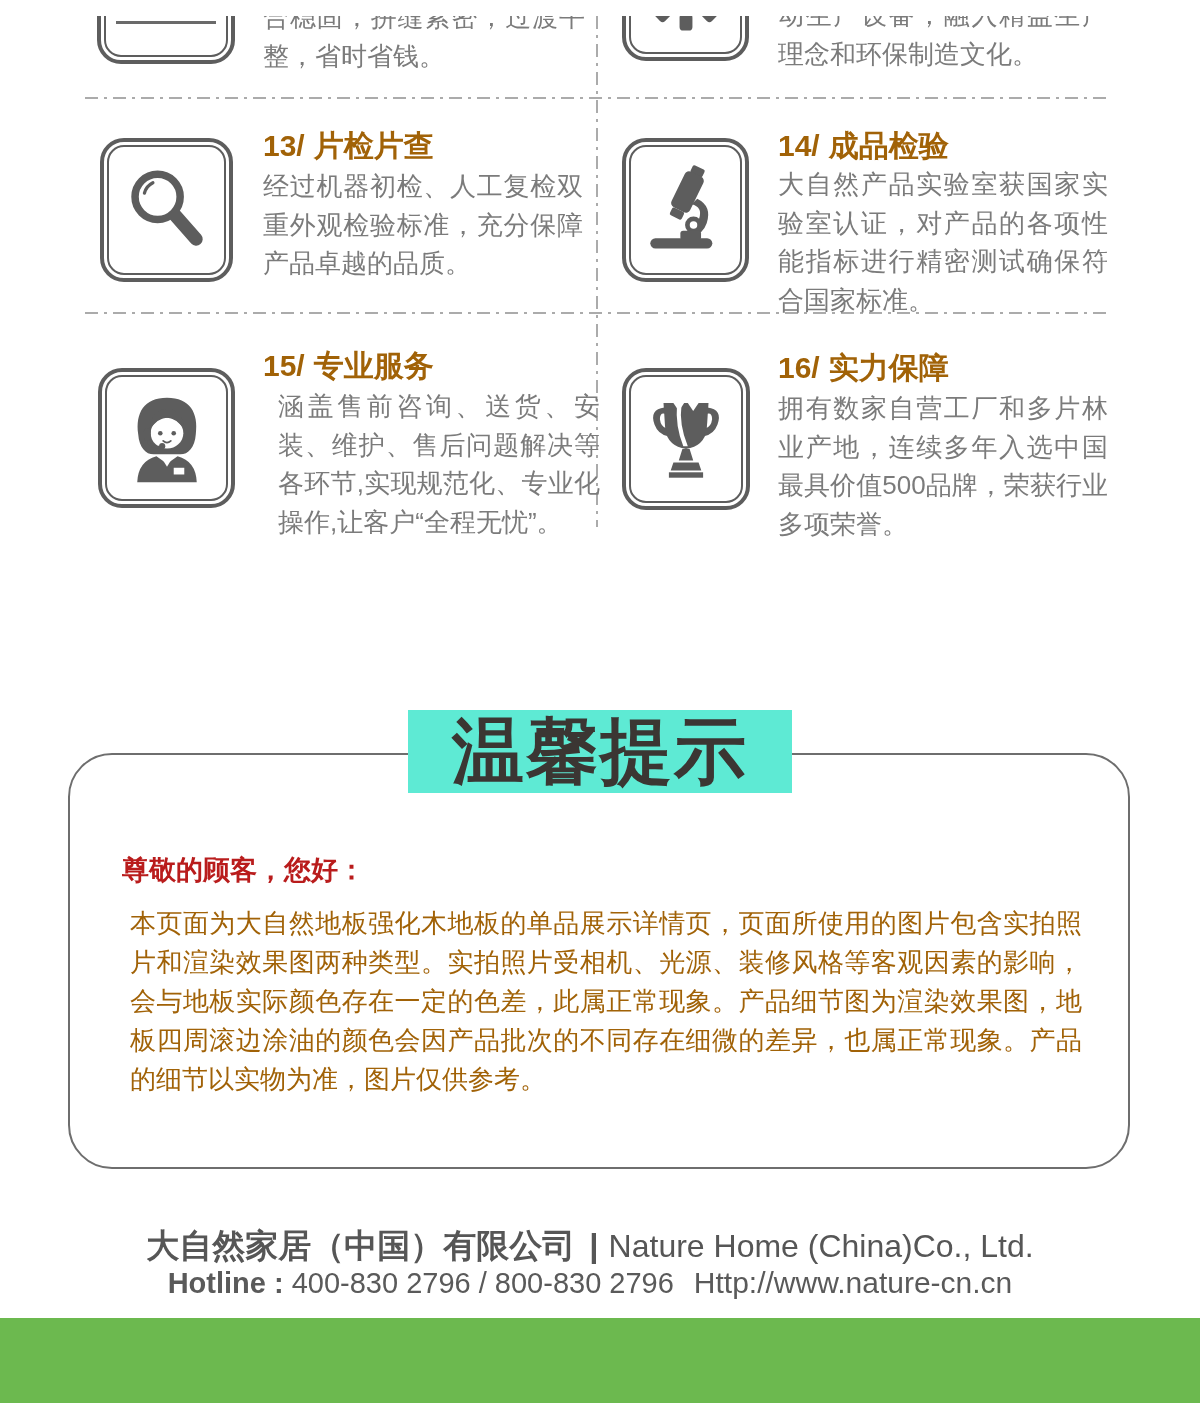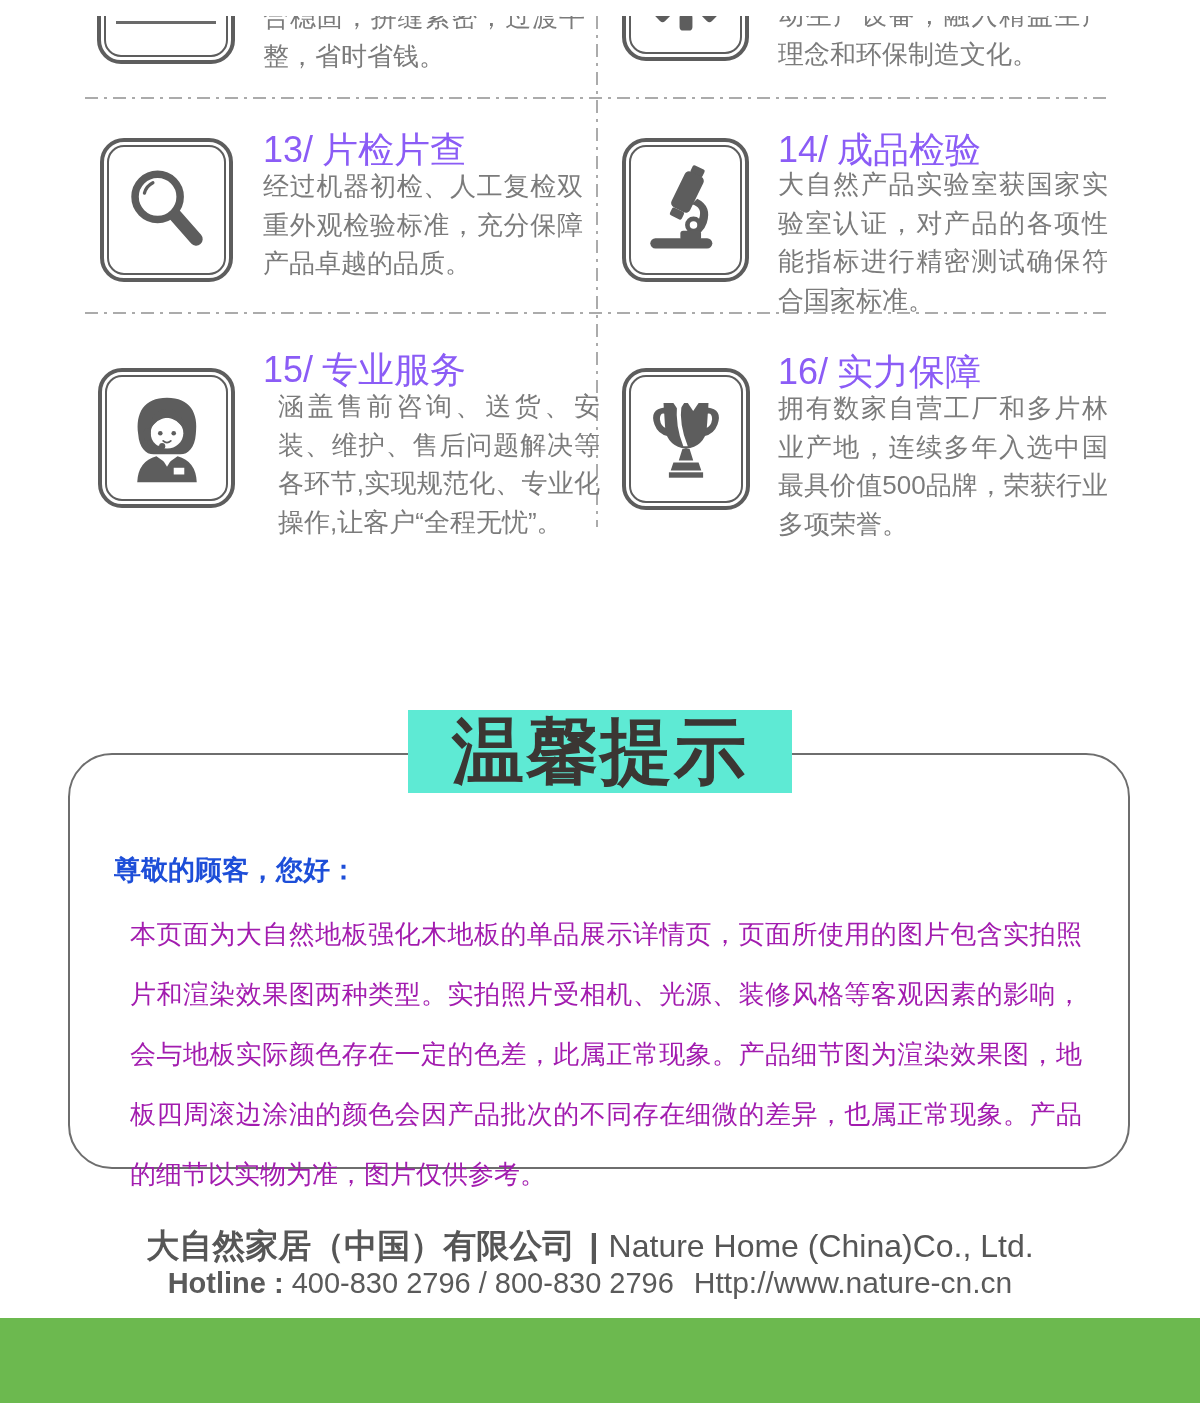--- a/index.html
+++ b/index.html
@@ -25,44 +25,44 @@
     position:absolute;border:4px solid #5d5d5d;border-radius:24px;background:#fff;
     box-sizing:border-box;display:flex;align-items:center;justify-content:center;
   }
   .icon-box::before{
     content:"";position:absolute;inset:3px;border:2px solid #5d5d5d;border-radius:17px;
   }
   .icon-box svg{position:relative;display:block;}
 
   
   .f-title{
-    position:absolute;font-size:36px;font-weight:400;color:#8b5cf6;white-space:nowrap;
+    position:absolute;font-size:30px;font-weight:700;color:#a16207;white-space:nowrap;
   }
   .f-title .t-cn{margin-left:9px;}
   .f-desc{
     position:absolute;font-size:26px;line-height:38.5px;color:#7b7b7b;
     text-align:justify;text-justify:inter-character;
   }
 
   
   .tips-box{
     position:absolute;left:68px;top:737px;width:1062px;height:416px;
     border:2px solid #6e6e6e;border-radius:44px;box-sizing:border-box;background:#fff;
   }
   .tips-title{
     position:absolute;left:50%;top:694px;transform:translateX(-50%);
     font-size:72px;font-weight:700;color:#3b3633;letter-spacing:2px;
     background:#5eead4;padding:0 44px;white-space:nowrap;line-height:1.15;
   }
   .tips-greeting{
-    position:absolute;left:114px;top:836px;font-size:27px;font-weight:700;color:#1d4ed8;
+    position:absolute;left:122px;top:836px;font-size:27px;font-weight:700;color:#b91c1c;
   }
   .tips-body{
     position:absolute;left:130px;top:888px;width:952px;
-    font-size:26px;line-height:60px;color:#a21caf;
+    font-size:26px;line-height:39px;color:#a16207;
     text-align:justify;text-justify:inter-character;
   }
 
   
   .footer-line{position:absolute;left:0;width:1100px;text-align:center;white-space:nowrap;padding-left:40px;}
   .footer-line1{top:1208px;font-size:33px;color:#565656;}
   .footer-line1 .cn{font-weight:700;}
   .footer-line1 .sep{font-weight:700;margin:0 10px 0 14px;}
   .footer-line1 .en{font-weight:400;font-size:32px;}
   .footer-line2{top:1250px;font-size:29px;color:#5a5a5a;}

